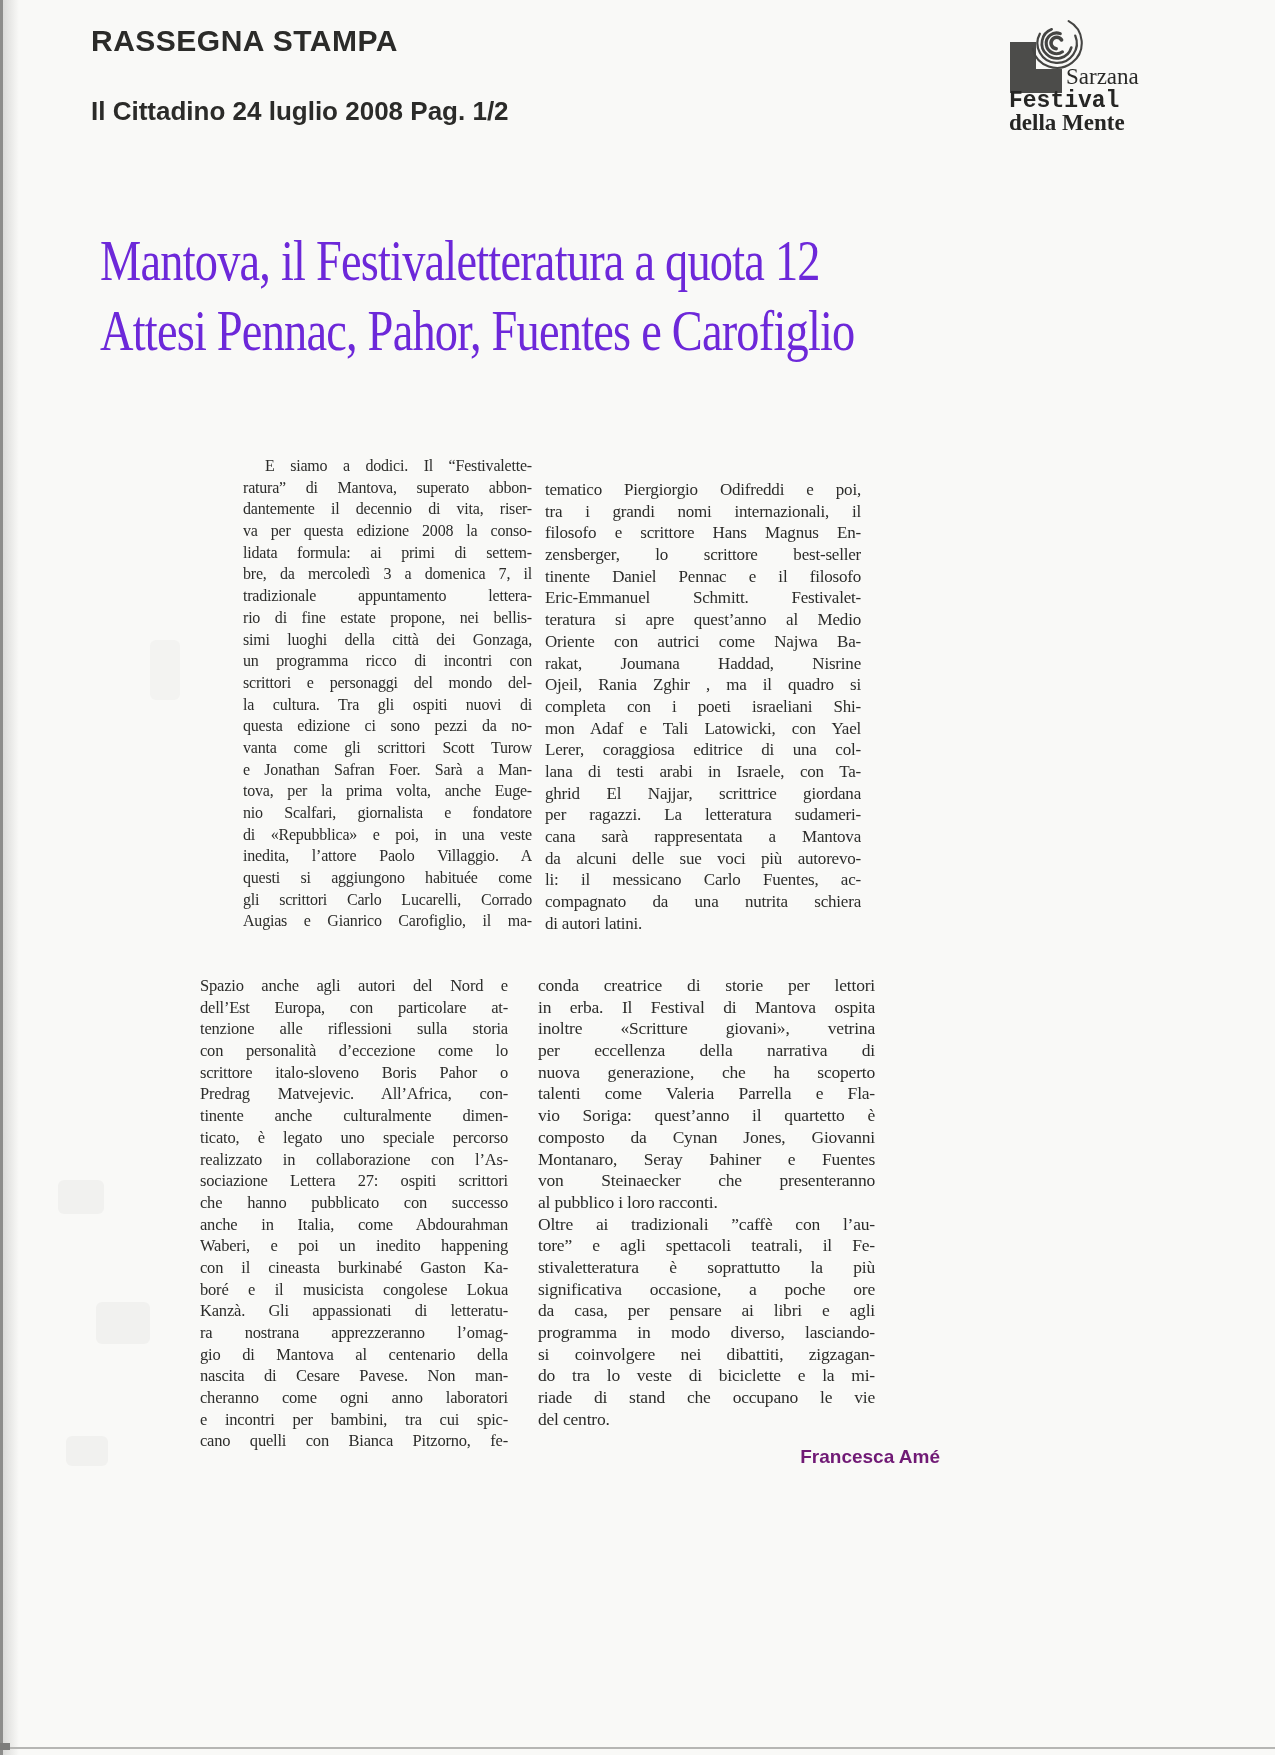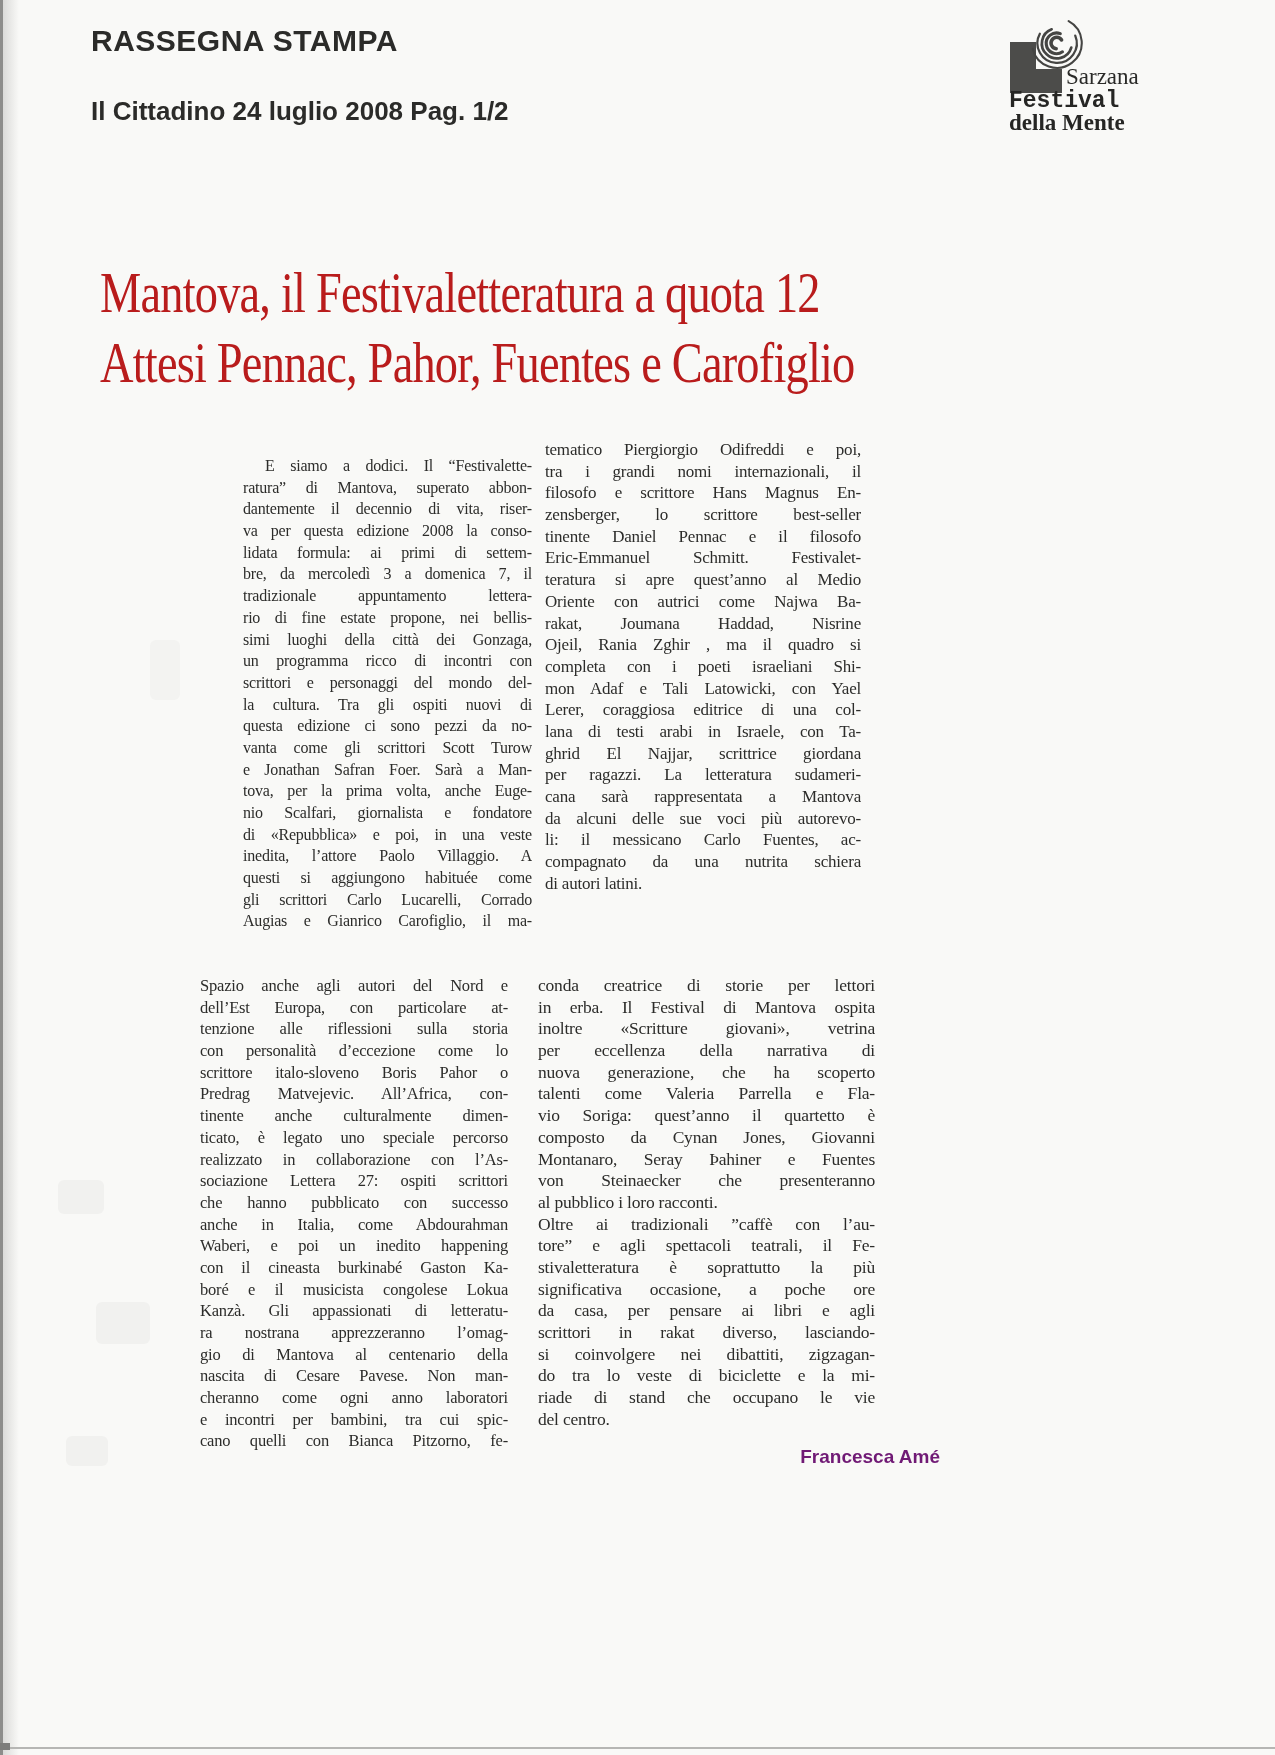--- a/index.html
+++ b/index.html
@@ -35,37 +35,37 @@
 
   
   .logo { position:absolute; left:1005px; top:14px; width:160px; height:125px; }
   .logo-square { position:absolute; left:5px; top:28px; width:52px; height:51px; background:#4c4c4a; }
   .logo-white  { position:absolute; left:31px; top:24px; width:36px; height:31px; background:#f9f9f7; }
   .logo-swirl  { position:absolute; left:23px; top:0px; width:58px; height:58px; }
   .logo-place  { position:absolute; left:61px; top:50px; font-size:23px; color:#2a2a28; }
   .logo-t1     { position:absolute; left:4px;  top:74px; font-size:23px; font-weight:bold; color:#262624;font-family:Liberation Mono, monospace; }
   .logo-t2     { position:absolute; left:4px;  top:96px; font-size:23px; font-weight:bold; color:#262624; }
 
-  .headline { position:absolute; left:100px; top:226px; color:#b91c1c;margin-top:32px; }
+  .headline { position:absolute; left:100px; top:226px; color:#6d28d9; }
   .hl {
     display:block; font-size:58px; line-height:70px; letter-spacing:-1px;
     transform:scaleX(0.80); transform-origin:0 50%; white-space:nowrap;
     font-family:"Liberation Serif", serif;
   }
 
   .col { position:absolute; }
   .col .line {
     text-align:justify; text-align-last:justify;
     height:21.7px; max-height:21.7px; overflow:hidden;
     letter-spacing:-0.2px;
   }
   .col .line.flush  { text-align-last:left; }
   .col .line.indent { text-indent:22px; }
   .col-tl { left:243px; top:455px; width:289px; font-size:16px;   line-height:21.7px; }
-  .col-tr { left:545px; top:439px; width:316px; font-size:17px;   line-height:21.7px; }
+  .col-tr { left:545px; top:479px; width:316px; font-size:17px;   line-height:21.7px; }
   .col-bl { left:200px; top:975px; width:308px; font-size:16.5px; line-height:21.7px; }
   .col-br { left:538px; top:975px; width:337px; font-size:17.5px; line-height:21.7px; }
 
   .byline {
     position:absolute; left:640px; top:1446px; width:300px;
     text-align:right; font-family:"Liberation Sans", sans-serif;
     font-weight:bold; font-size:19px; color:#701a75;
   }
 </style>
 </head>
@@ -186,21 +186,21 @@
       <div class="line">vio Soriga: quest’anno il quartetto è</div>
       <div class="line">composto da Cynan Jones, Giovanni</div>
       <div class="line">Montanaro, Seray Þahiner e Fuentes</div>
       <div class="line">von Steinaecker che presenteranno</div>
       <div class="line flush">al pubblico i loro racconti.</div>
       <div class="line">Oltre ai tradizionali ”caffè con l’au-</div>
       <div class="line">tore” e agli spettacoli teatrali, il Fe-</div>
       <div class="line">stivaletteratura è soprattutto la più</div>
       <div class="line">significativa occasione, a poche ore</div>
       <div class="line">da casa, per pensare ai libri e agli</div>
-      <div class="line">scrittori in rakat diverso, lasciando-</div>
+      <div class="line">programma in modo diverso, lasciando-</div>
       <div class="line">si coinvolgere nei dibattiti, zigzagan-</div>
       <div class="line">do tra lo veste di biciclette e la mi-</div>
       <div class="line">riade di stand che occupano le vie</div>
       <div class="line flush">del centro.</div>
     </div>
 
   <div class="byline">Francesca Amé</div>
 
   <div class="edge-bottom"></div>
   <div class="edge-bottom-nub"></div>

